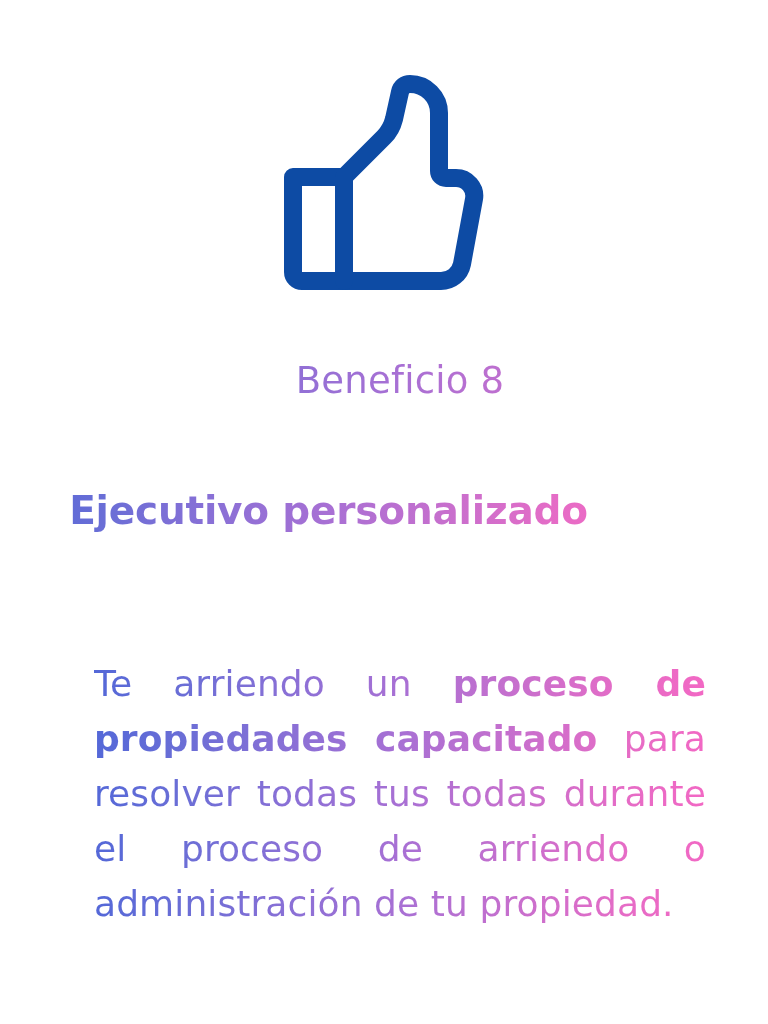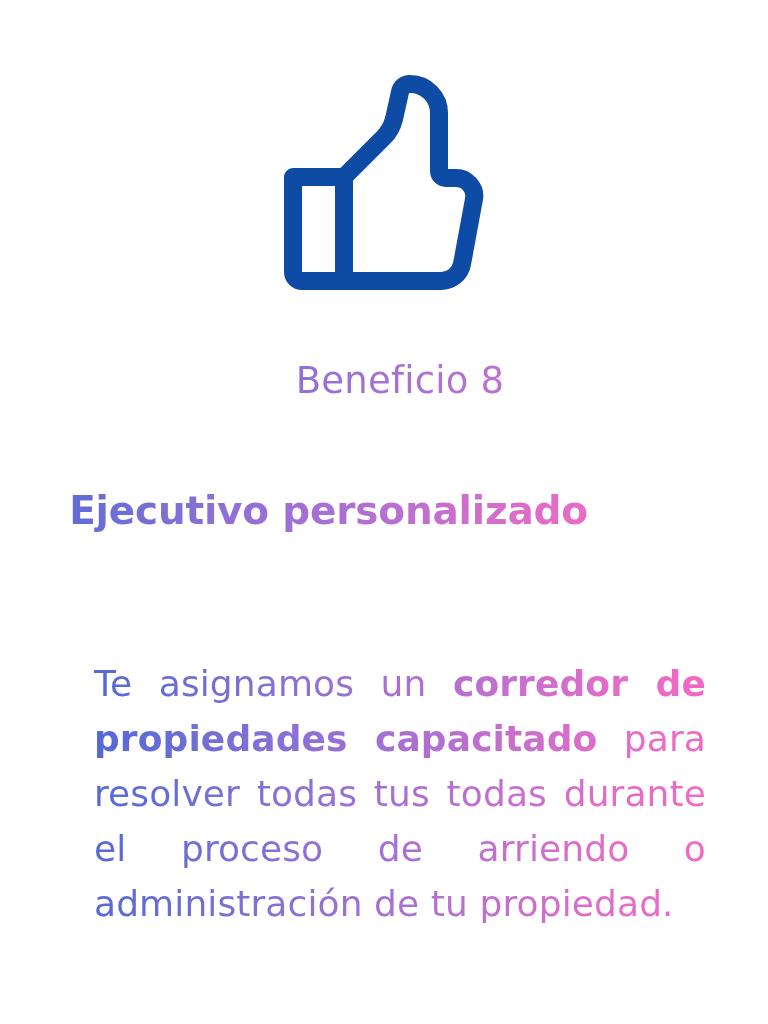--- a/index.html
+++ b/index.html
@@ -123,15 +123,15 @@
                Z" stroke="#0d4ba4" stroke-width="18" stroke-linejoin="round" stroke-linecap="round"></path>
 
       <path d="M60 102 V206" stroke="#0d4ba4" stroke-width="18" stroke-linecap="round"></path>
     </svg>
   </div>
 
   <div class="eyebrow grad">Beneficio 8</div>
 
   <div class="headline grad">Ejecutivo personalizado</div>
 
-  <p class="body-copy grad"><span>Te asignamos un </span><b>corredor de propiedades capacitado</b><span> para resolver todas tus todas durante el proceso de arriendo o administración de tu propiedad.</span></p>
+  <p class="body-copy grad"><span>Te arriendo un </span><b>proceso de propiedades capacitado</b><span> para resolver todas tus todas durante el proceso de arriendo o administración de tu propiedad.</span></p>
 
 </div>
 
 </body></html>

